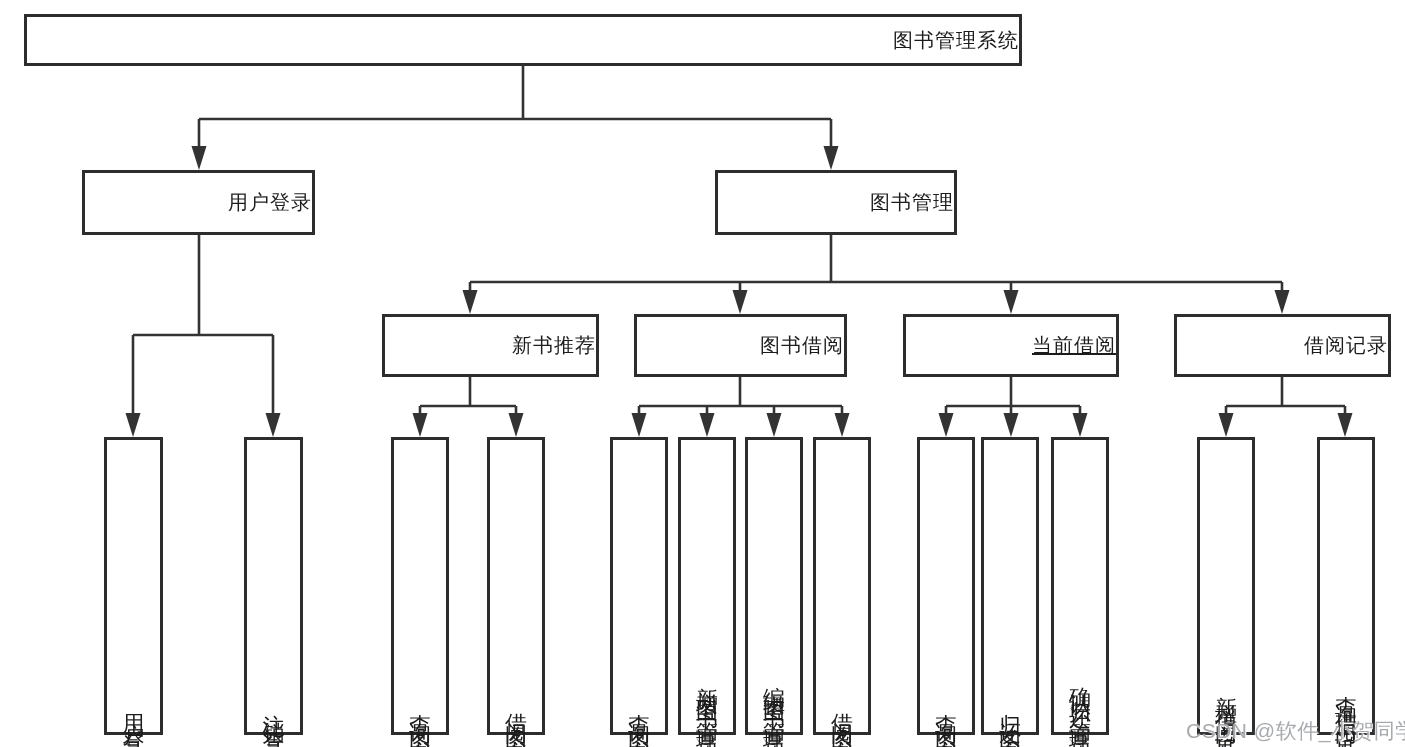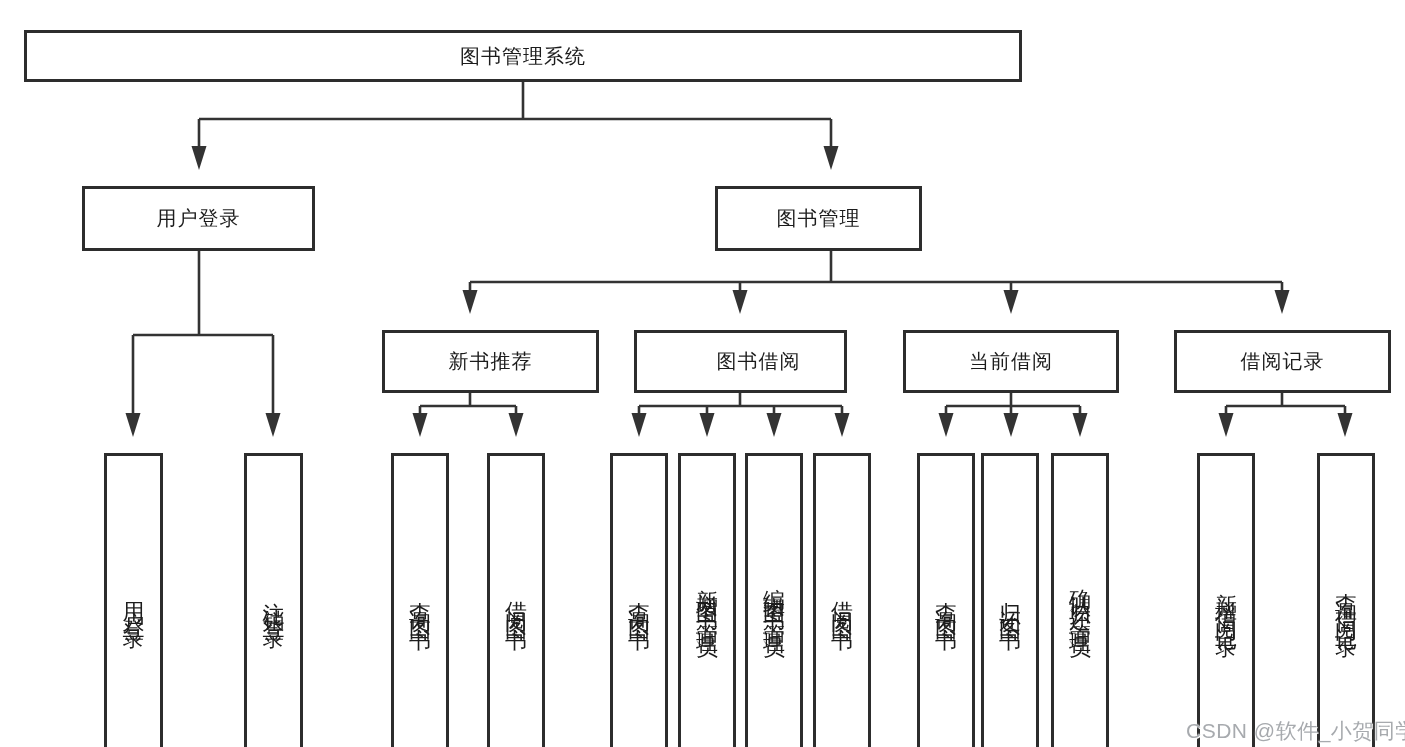--- a/index.html
+++ b/index.html
@@ -16,23 +16,22 @@
     left: 0; top: 0;
     width: 1405px; height: 747px;
   }
   .box {
     position: absolute;
     box-sizing: border-box;
     background: #ffffff;
     border: 3px solid #2d2d2d;
     display: flex;
     align-items: center;
-    justify-content: center;
+    justify-content: flex-end;
     color: #1c1c1c;
-    margin-top: 16px;
   }
   .h-box { font-size: 20px; letter-spacing: 1px; }
   .leaf {
     writing-mode: vertical-rl;
     text-orientation: mixed;
     font-size: 22px;
   }
   .v-short { letter-spacing: 9px; }
   .v-mid   { letter-spacing: 9px; }
   .v-long  { letter-spacing: 7px; }
@@ -95,31 +94,31 @@
     </g>
   </svg>
 
   <div class="box h-box" style="left:24px; top:14px; width:998px; height:52px;">
     <span>图书管理系统</span>
   </div>
 
   <div class="box h-box" style="left:82px; top:170px; width:233px; height:65px;">
     <span>用户登录</span>
   </div>
-  <div class="box h-box" style="left:715px; top:170px; width:207px; height:65px;">
+  <div class="box h-box" style="left:715px; top:170px; width:242px; height:65px;">
     <span>图书管理</span>
   </div>
 
   <div class="box h-box" style="left:382px; top:314px; width:217px; height:63px;">
     <span>新书推荐</span>
   </div>
   <div class="box h-box" style="left:634px; top:314px; width:213px; height:63px;padding-left:36px;">
     <span>图书借阅</span>
   </div>
-  <div class="box h-box" style="left:903px; top:314px; width:216px; height:63px;">
+  <div class="box h-box" style="left:903px; top:314px; width:216px; height:63px;text-decoration:underline;">
     <span>当前借阅</span>
   </div>
   <div class="box h-box" style="left:1174px; top:314px; width:217px; height:63px;">
     <span>借阅记录</span>
   </div>
 
   <div class="box leaf v-short" style="left:104px; top:437px; width:59px; height:298px;">
     <span>用户登录</span>
   </div>
   <div class="box leaf v-short" style="left:244px; top:437px; width:59px; height:298px;">

